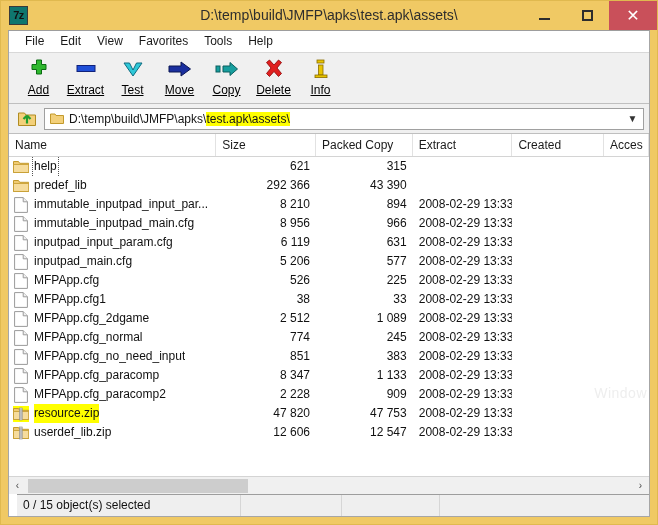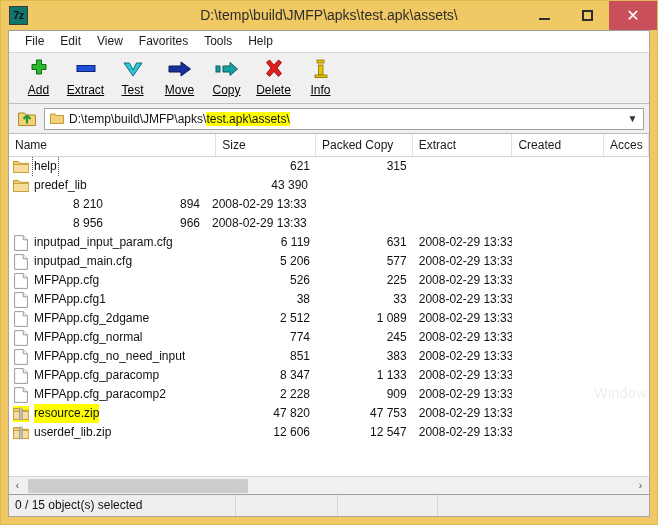--- a/index.html
+++ b/index.html
@@ -349,20 +349,21 @@
 
   
   #statusbar {
     flex: 0 0 22px;
     height: 22px;
     background: #efefef;
     border-top: 1px solid #9d9d9d;
     display: flex;
     align-items: flex-start;
     box-sizing: border-box;
+    margin-left: 8px;
   }
   .status-seg {
     height: 22px;
     line-height: 21px;
     font-size: 12px;
     color: #111111;
     padding-left: 6px;
     box-sizing: border-box;
     border-right: 1px solid #d6d6d6;
     overflow: hidden;
@@ -518,33 +519,52 @@
           <div class="row">
             <div class="cell cell-name" style="width: 208px;">
               <span class="row-icon">
                 <svg width="16" height="14" viewBox="0 0 16 14">
                   <path d="M0.5 1.5 h5 l1.2 1.8 h9 v9.2 h-15.2 z" fill="#f0cb72" stroke="#c49a2c" stroke-width="1"></path>
                   <path d="M0.5 4.5 h15.2 v8 h-15.2 z" fill="#f6dc9c" stroke="#c49a2c" stroke-width="0.8"></path>
                 </svg>
               </span>
               <span class="name-text">predef_lib</span>
             </div>
+            <div class="cell num" style="width: 100px;">292 366</div>
             <div class="cell num" style="width: 97px;">43 390</div>
             <div class="cell" style="width: 100px;"></div>
             <div class="cell" style="width: 92px;"></div>
             <div class="cell" style="width: 45px;"></div>
           </div>
           <div class="row">
+            <div class="cell cell-name" style="width: 208px;">
+              <span class="row-icon">
+                <svg width="14" height="16" viewBox="0 0 14 16">
+                  <path d="M0.6 0.6 h8.6 l4.2 4.2 v10.6 h-12.8 z" fill="#ffffff" stroke="#9a9a9a" stroke-width="1"></path>
+                  <path d="M9.2 0.6 v4.2 h4.2" fill="#f0f0f0" stroke="#9a9a9a" stroke-width="1"></path>
+                </svg>
+              </span>
+              <span class="name-text">immutable_inputpad_input_par...</span>
+            </div>
             <div class="cell num" style="width: 100px;">8 210</div>
             <div class="cell num" style="width: 97px;">894</div>
             <div class="cell" style="width: 100px;">2008-02-29 13:33</div>
             <div class="cell" style="width: 92px;"></div>
             <div class="cell" style="width: 45px;"></div>
           </div>
           <div class="row">
+            <div class="cell cell-name" style="width: 208px;">
+              <span class="row-icon">
+                <svg width="14" height="16" viewBox="0 0 14 16">
+                  <path d="M0.6 0.6 h8.6 l4.2 4.2 v10.6 h-12.8 z" fill="#ffffff" stroke="#9a9a9a" stroke-width="1"></path>
+                  <path d="M9.2 0.6 v4.2 h4.2" fill="#f0f0f0" stroke="#9a9a9a" stroke-width="1"></path>
+                </svg>
+              </span>
+              <span class="name-text">immutable_inputpad_main.cfg</span>
+            </div>
             <div class="cell num" style="width: 100px;">8 956</div>
             <div class="cell num" style="width: 97px;">966</div>
             <div class="cell" style="width: 100px;">2008-02-29 13:33</div>
             <div class="cell" style="width: 92px;"></div>
             <div class="cell" style="width: 45px;"></div>
           </div>
           <div class="row">
             <div class="cell cell-name" style="width: 208px;">
               <span class="row-icon">
                 <svg width="14" height="16" viewBox="0 0 14 16">

